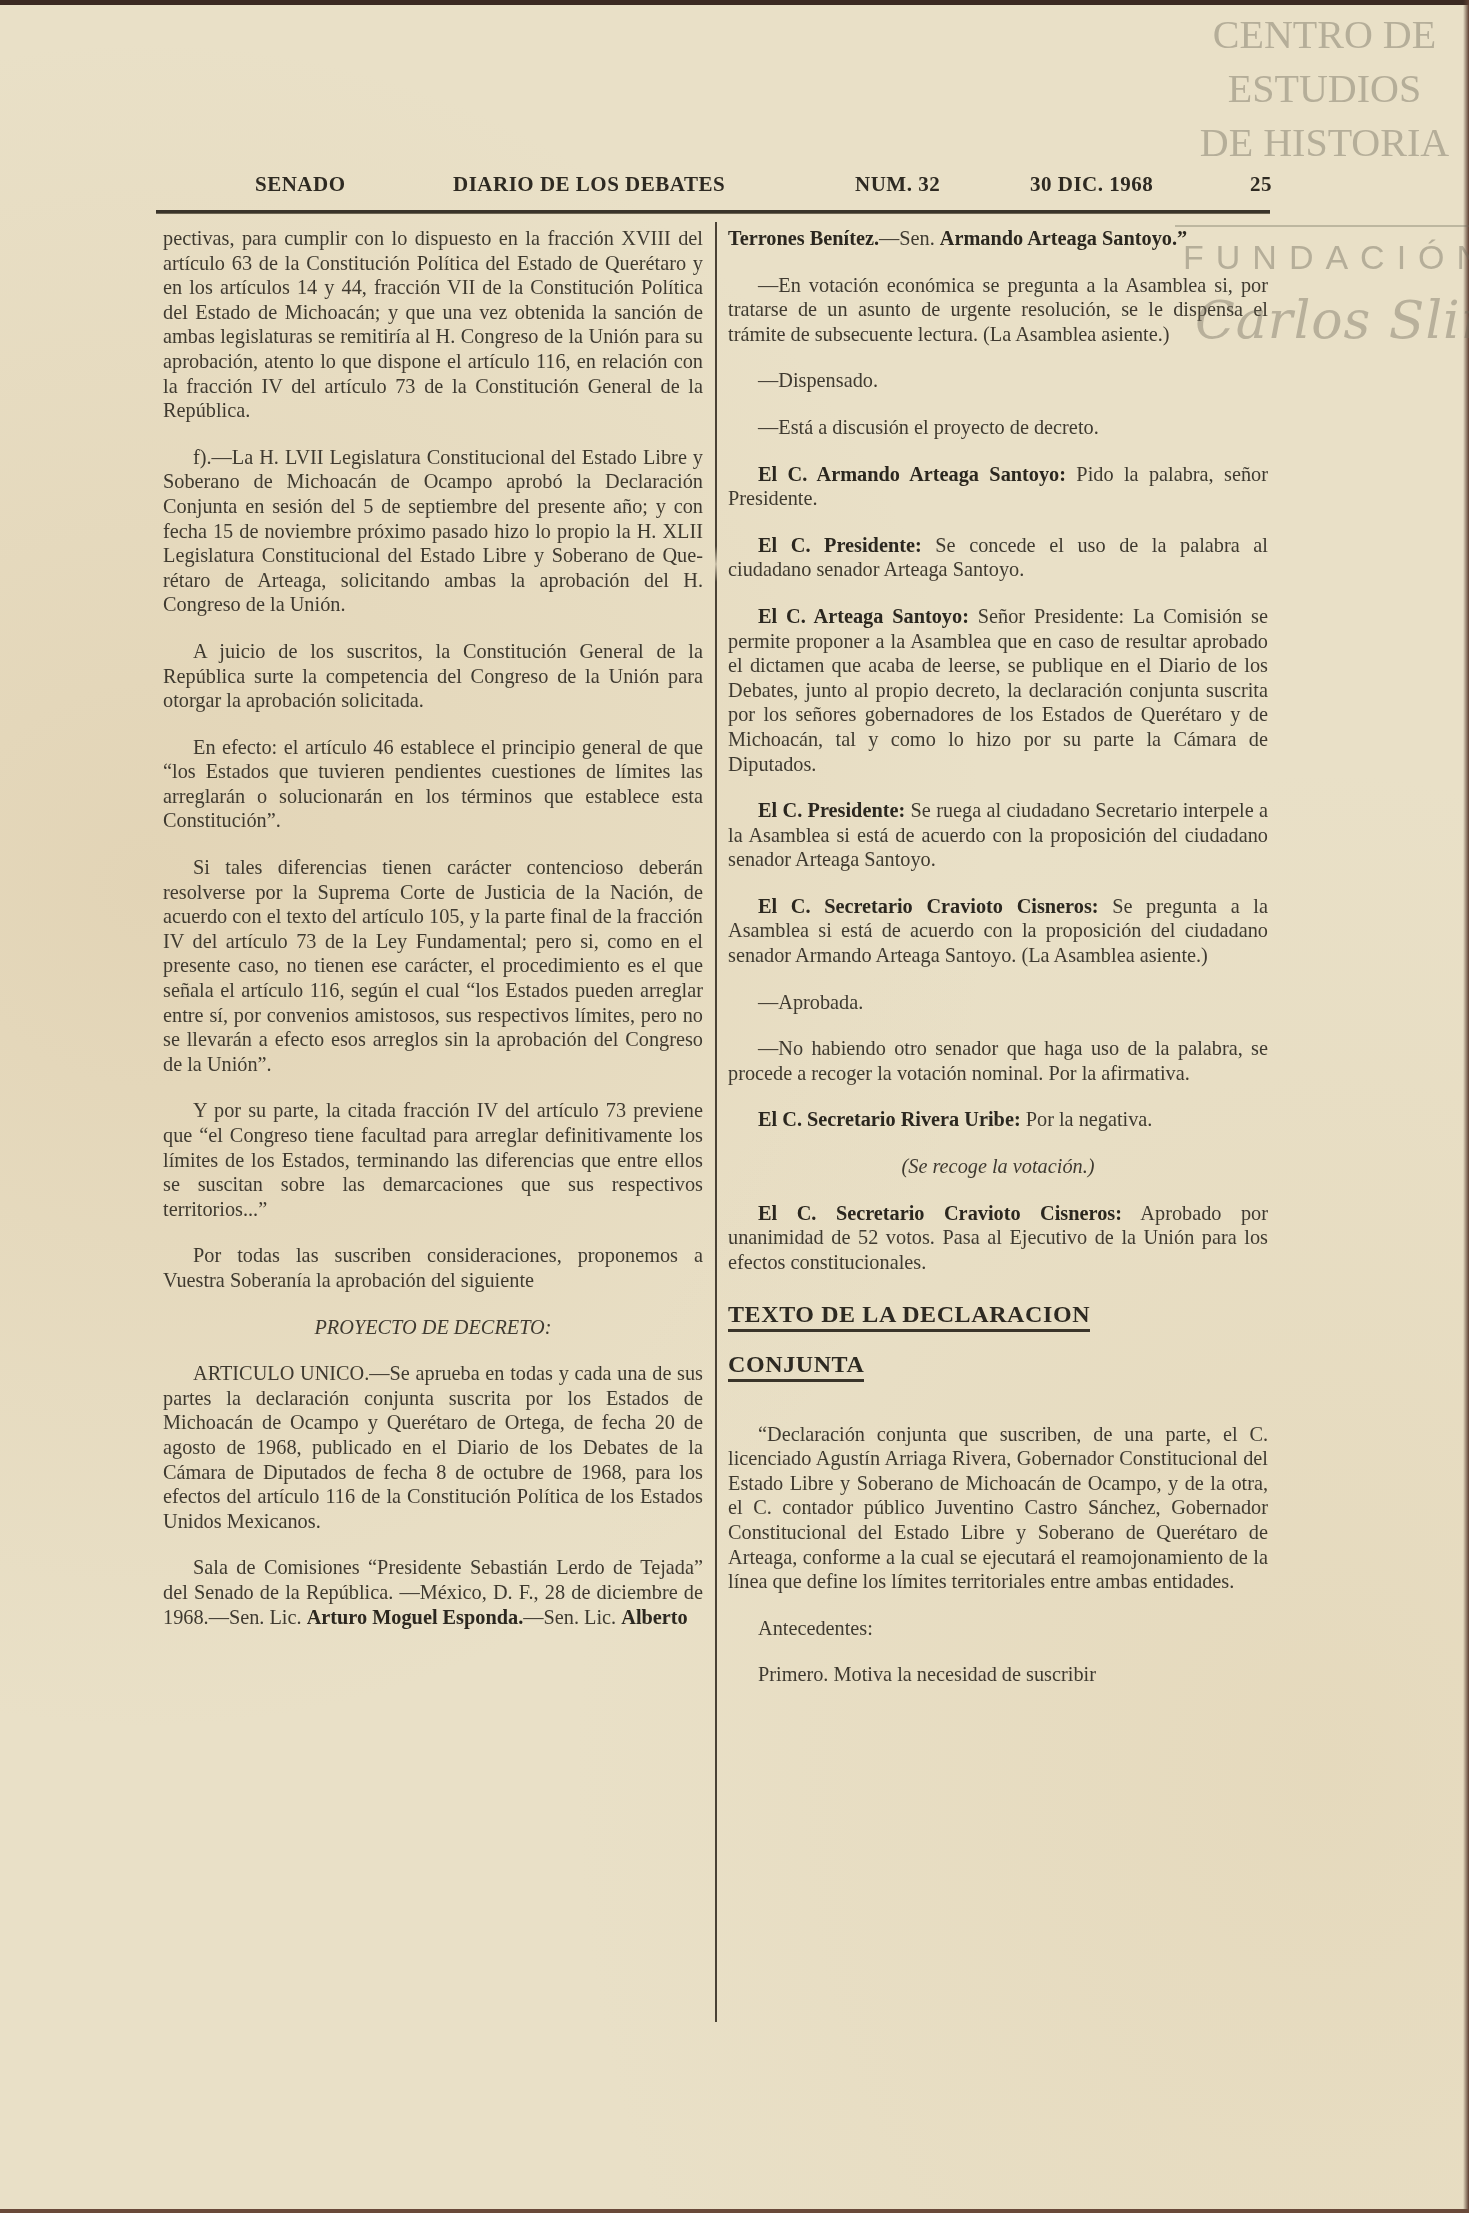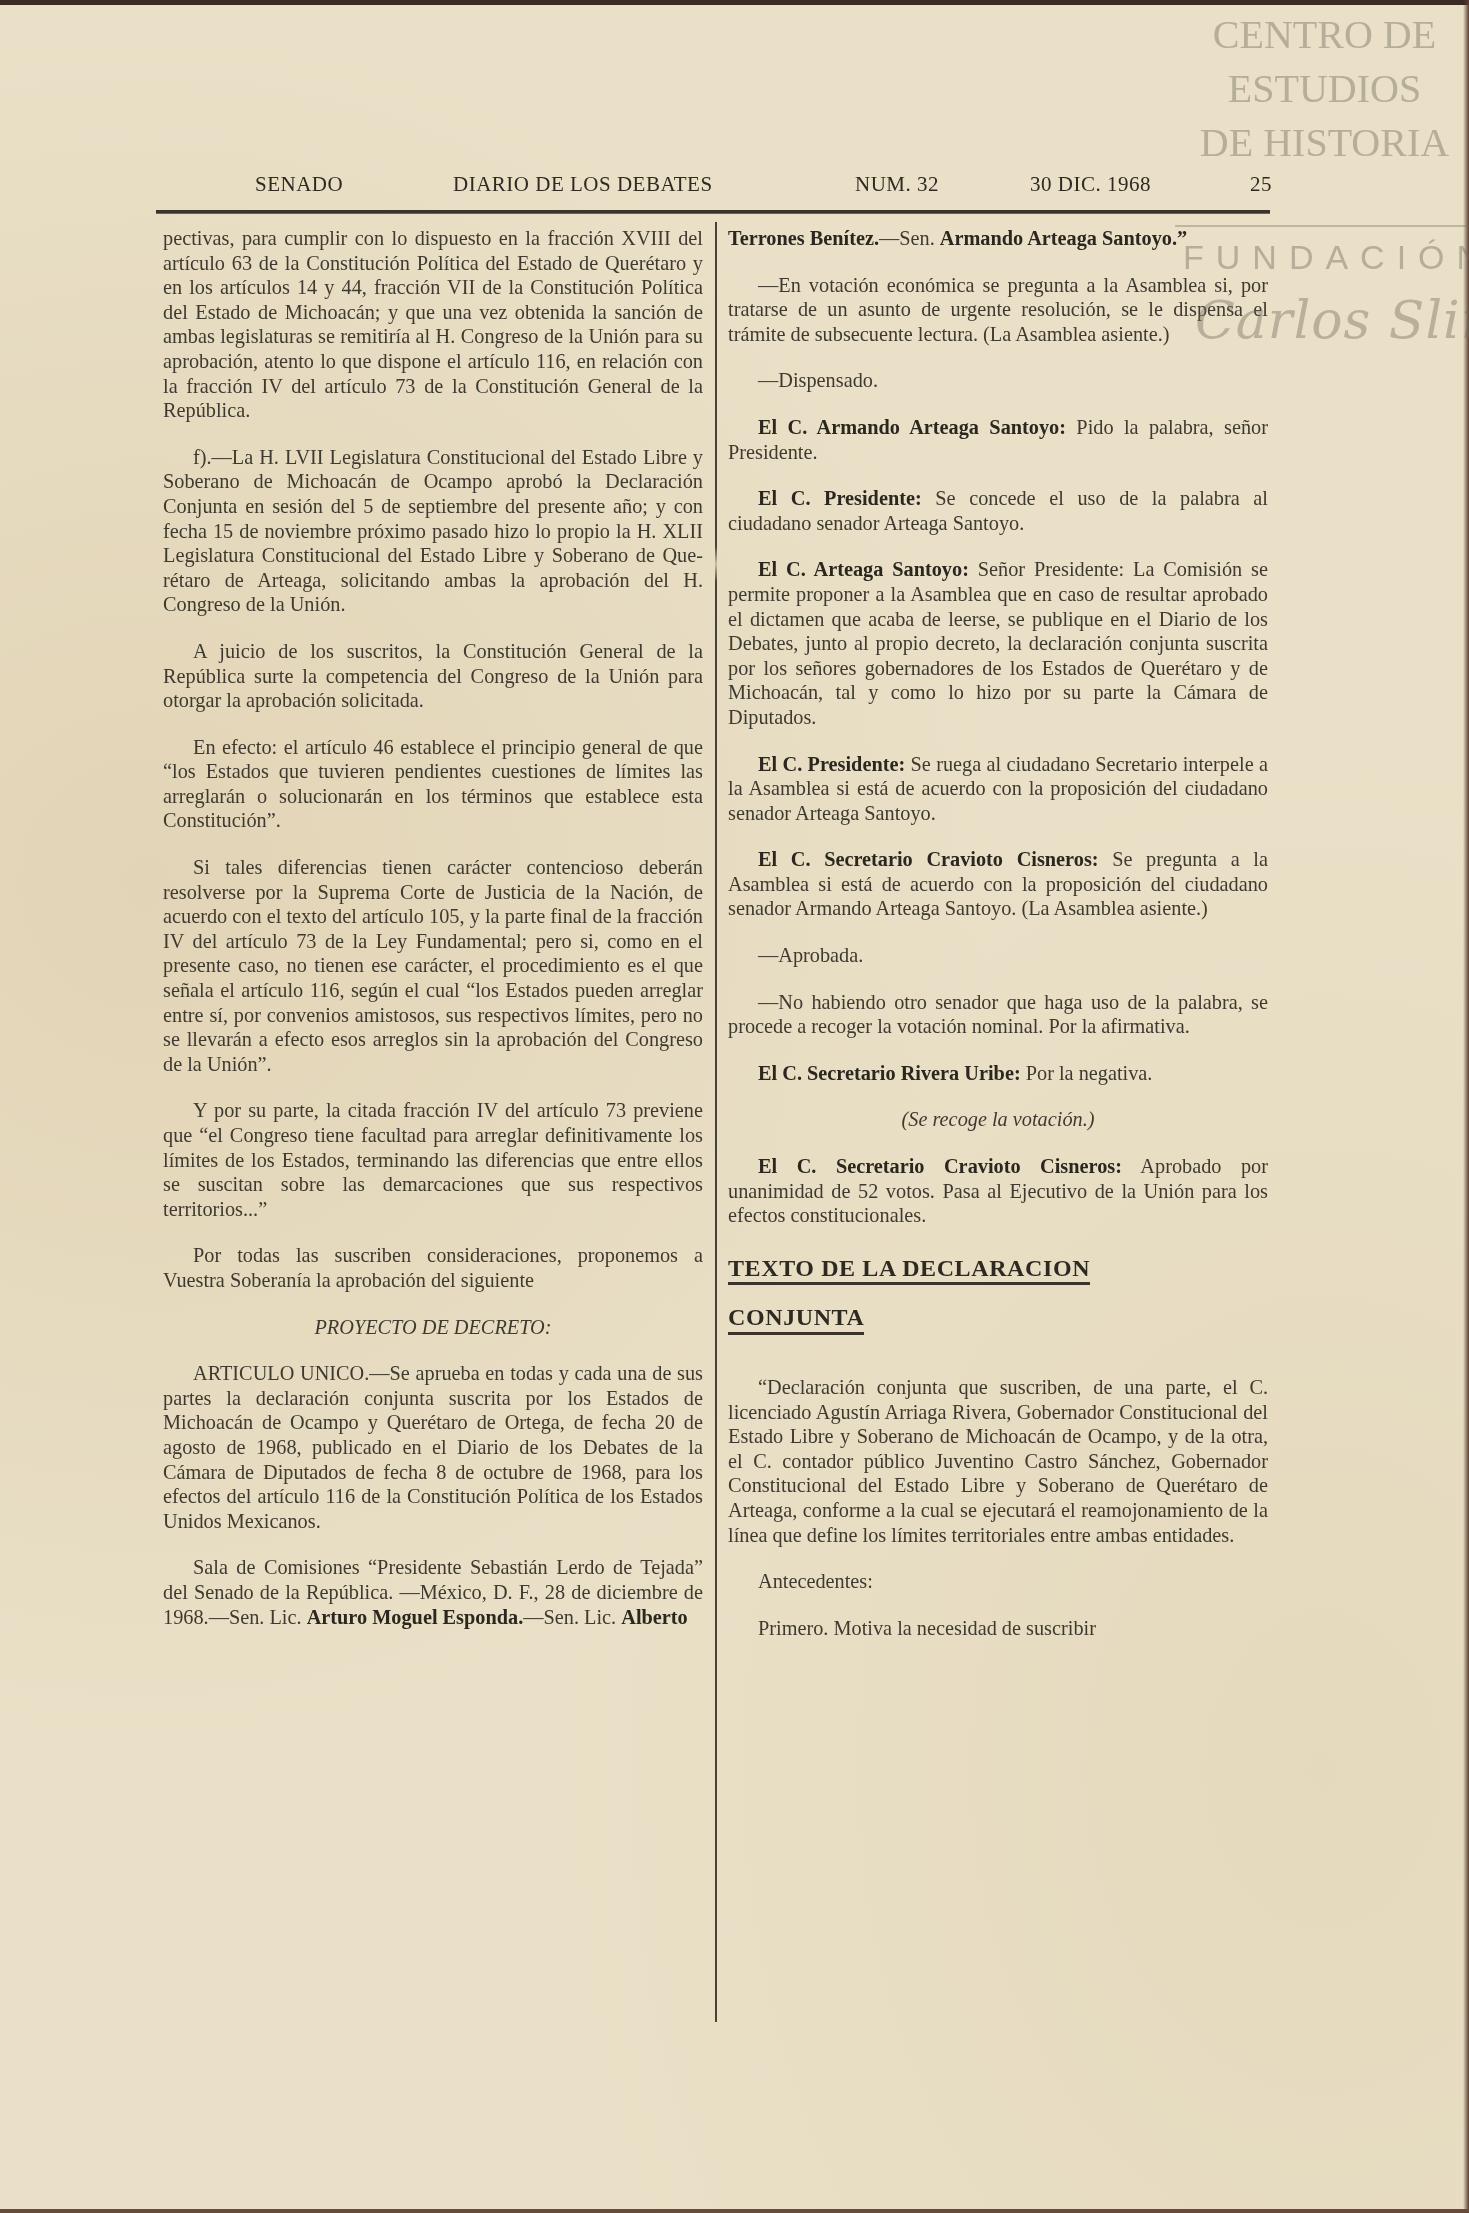--- a/index.html
+++ b/index.html
@@ -16,21 +16,21 @@
       radial-gradient(ellipse at 10% 40%, rgba(214,190,150,0.35), rgba(0,0,0,0) 45%),
       radial-gradient(ellipse at 90% 80%, rgba(222,205,170,0.35), rgba(0,0,0,0) 40%),
       #e9e0c7;
   }
   .top-edge { position:absolute; left:0; top:0; width:1469px; height:5px; background:#3b2a22; }
   .right-edge { position:absolute; right:0; top:0; width:6px; height:2213px; background:linear-gradient(90deg, rgba(0,0,0,0), #5a3d30); }
   .bottom-edge { position:absolute; left:0; bottom:0; width:1469px; height:4px; background:#6a4a3a; }
 
   .running-head {
     position:absolute; left:255px; top:172px; width:1020px; height:30px;
-    font-weight:normal; font-size:21px; letter-spacing:0.5px; color:#2e2a22;
+    font-weight:bold; font-size:21px; letter-spacing:0.5px; color:#2e2a22;
   }
   .running-head span { position:absolute; top:0; white-space:nowrap; }
   .rh-senado { left:0; }
   .rh-diario { left:198px; }
   .rh-num { left:600px; }
   .rh-date { left:775px; }
   .rh-page { left:995px; }
   .head-rule {
     position:absolute; left:156px; top:210px; width:1114px; height:3px;
     background:#3a342a; border-bottom:1px solid #6b6350;
@@ -98,20 +98,21 @@
     <p>Por todas las suscriben consideraciones, proponemos a Vuestra Soberanía la aprobación del siguiente</p>
     <p class="center">PROYECTO DE DECRETO:</p>
     <p>ARTICULO UNICO.—Se aprueba en todas y cada una de sus partes la declaración con­junta suscrita por los Estados de Michoacán de Ocampo y Querétaro de Ortega, de fecha 20 de agosto de 1968, publicado en el Diario de los Debates de la Cámara de Diputados de fecha 8 de octubre de 1968, para los efectos del artículo 116 de la Constitución Política de los Estados Unidos Mexicanos.</p>
     <p><span>Sala de Comisiones “Presidente Sebastián Lerdo de Tejada” del Senado de la República. —México, D. F., 28 de diciembre de 1968.—Sen. Lic. </span><b>Arturo Moguel Esponda.</b><span>—Sen. Lic. </span><b>Alberto</b></p>
   </div>
 
   <div class="col col-right">
     <p class="noindent"><b>Terrones Benítez.</b><span>—Sen. </span><b>Armando Arteaga San­toyo.”</b></p>
     <p>—En votación económica se pregunta a la Asamblea si, por tratarse de un asunto de urgente resolución, se le dispensa el trámite de subsecuente lectura. (La Asamblea asiente.)</p>
     <p>—Dispensado.</p>
+    <p>—Está a discusión el proyecto de decreto.</p>
     <p><b>El C. Armando Arteaga Santoyo:</b><span> Pido la pa­labra, señor Presidente.</span></p>
     <p><b>El C. Presidente:</b><span> Se concede el uso de la pa­labra al ciudadano senador Arteaga Santoyo.</span></p>
     <p><b>El C. Arteaga Santoyo:</b><span> Señor Presidente: La Comisión se permite proponer a la Asamblea que en caso de resultar aprobado el dictamen que acaba de leerse, se publique en el Diario de los Debates, junto al propio decreto, la declaración conjunta suscrita por los señores gobernadores de los Estados de Querétaro y de Michoacán, tal y como lo hizo por su parte la Cámara de Diputados.</span></p>
     <p><b>El C. Presidente:</b><span> Se ruega al ciudadano Se­cretario interpele a la Asamblea si está de acuerdo con la proposición del ciudadano se­nador Arteaga Santoyo.</span></p>
     <p><b>El C. Secretario Cravioto Cisneros:</b><span> Se pre­gunta a la Asamblea si está de acuerdo con la proposición del ciudadano senador Armando Arteaga Santoyo. (La Asamblea asiente.)</span></p>
     <p>—Aprobada.</p>
     <p>—No habiendo otro senador que haga uso de la palabra, se procede a recoger la votación nominal. Por la afirmativa.</p>
     <p><b>El C. Secretario Rivera Uribe:</b><span> Por la nega­tiva.</span></p>
     <p class="center">(Se recoge la votación.)</p>
     <p><b>El C. Secretario Cravioto Cisneros:</b><span> Aproba­do por unanimidad de 52 votos. Pasa al Eje­cutivo de la Unión para los efectos constitu­cionales.</span></p>

